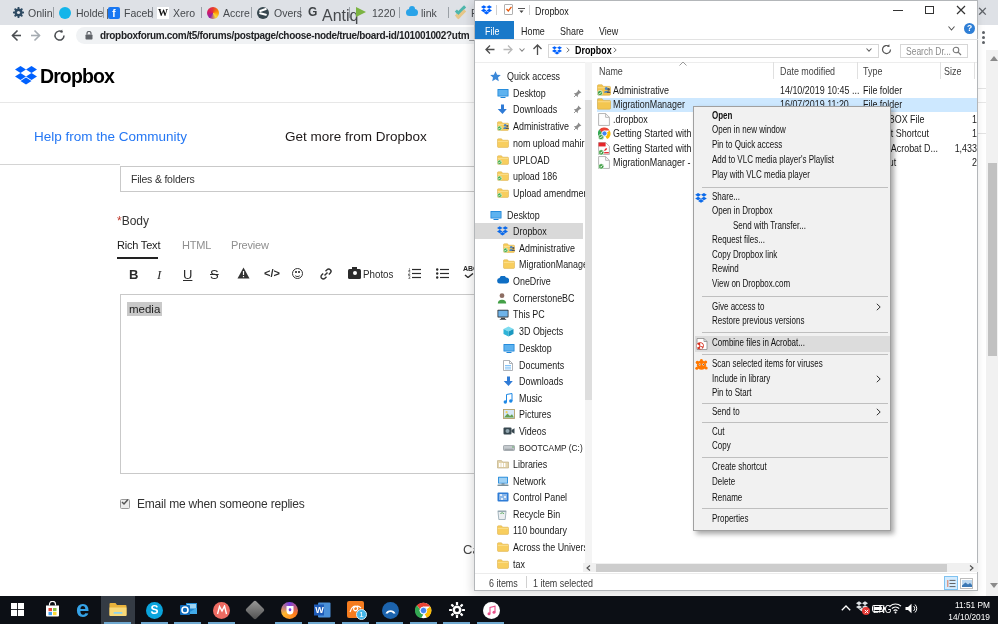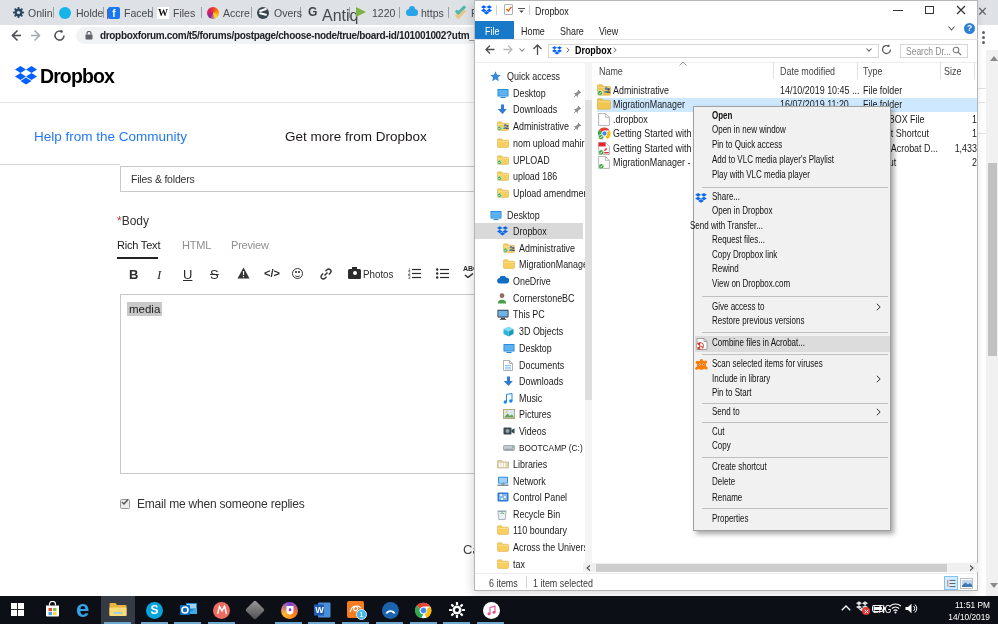--- a/index.html
+++ b/index.html
@@ -37,34 +37,34 @@
         <rect x="4.6" y="0" width="1.8" height="11" fill="#2e4a62" transform="rotate(-45 5.5 5.5)"></rect>
         <circle cx="5.5" cy="5.5" r="1.6" fill="#dee1e6"></circle>
       </svg>
 </div>
 <div class="ab txt" style="left:28px;top:7px;font-size:10.5px;color:#46494d">Onlin</div>
 <div class="ab" style="left:59px;top:6.5px;width:12px;height:12px;border-radius:50%;background:#13b5ea"></div>
 <div class="ab txt" style="left:76px;top:7px;font-size:10.5px;color:#46494d">Holde |</div>
 <div class="ab" style="left:108px;top:6.5px;width:12px;height:12px;border-radius:2px;background:#1877f2;color:#fff;font-size:10px;font-weight:bold;text-align:center;line-height:13px">f</div>
 <div class="ab txt" style="left:124px;top:7px;font-size:10.5px;color:#46494d">Faceb</div>
 <div class="ab" style="left:157px;top:6.5px;width:12px;height:12px;background:#fff;color:#111;font-size:10px;font-weight:bold;text-align:center;line-height:12px;font-family:'Liberation Serif',serif">W</div>
-<div class="ab txt" style="left:173px;top:7px;font-size:10.5px;color:#46494d">Files</div>
+<div class="ab txt" style="left:173px;top:7px;font-size:10.5px;color:#46494d">Xero</div>
 <div class="ab" style="left:207px;top:6.5px;width:12px;height:12px;border-radius:50%;background:conic-gradient(#e53935,#fb8c00,#fdd835,#8e24aa,#d81b60,#e53935)"></div>
 <div class="ab txt" style="left:223px;top:7px;font-size:10.5px;color:#46494d">Accre</div>
 <div class="ab" style="left:257px;top:6.5px;width:12px;height:12px;border-radius:50%;background:#37474f"></div>
 <div class="ab" style="left:259px;top:9px;width:8px;height:2px;background:#fff;border-radius:1px;transform:rotate(-20deg)"></div>
 <div class="ab" style="left:259px;top:12.5px;width:8px;height:2px;background:#fff;border-radius:1px;transform:rotate(15deg)"></div>
 <div class="ab txt" style="left:274px;top:7px;font-size:10.5px;color:#46494d">Overs</div>
 <div class="ab txt" style="left:308px;top:5px;font-size:12px;font-weight:bold;color:#3c4043">G</div>
 <div class="ab txt" style="left:322px;top:7px;font-size:16px;color:#46494d">Antiq</div>
 <div class="ab" style="left:356px;top:7px;width:0;height:0;border-left:10px solid #7cb342;border-top:5px solid transparent;border-bottom:5px solid transparent"></div>
 <div class="ab txt" style="left:372px;top:7px;font-size:10.5px;color:#46494d">1220</div>
 <div class="ab" style="left:406px;top:8.5px;width:12px;height:7px;border-radius:4px;background:#29a3e8"></div>
 <div class="ab" style="left:408.5px;top:5.5px;width:6px;height:6px;border-radius:50%;background:#29a3e8"></div>
-<div class="ab txt" style="left:421px;top:7px;font-size:10.5px;color:#46494d">https</div>
+<div class="ab txt" style="left:421px;top:7px;font-size:10.5px;color:#46494d">link</div>
 <div class="ab" style="left:455px;top:7px;width:11px;height:5px;border-left:3px solid #4db6ac;border-bottom:3px solid #4db6ac;transform:rotate(-45deg)"></div>
 <div class="ab" style="left:455px;top:11px;width:11px;height:5px;border-left:3px solid #e6c788;border-bottom:3px solid #e6c788;transform:rotate(-45deg)"></div>
 <div class="ab txt" style="left:471px;top:7px;font-size:10.5px;color:#46494d">F</div>
 
 <div class="ab txt" style="left:977px;top:4px;font-size:13px;color:#5f6368">✕</div>
 
 <div class="ab" style="left:0;top:25px;width:998px;height:25px;background:#fff"></div>
 <div class="ab" style="left:0;top:49.5px;width:998px;height:1px;background:#d7d9dc"></div>
 
 <div class="ab" style="left:9px;top:29px;width:13px;height:13px">
@@ -897,21 +897,21 @@
           <polygon points="10.5,11.0 15.75,14.3 10.5,17.6 5.25,14.3"></polygon>
         </g>
       </svg>
     </div>
 <div class="ab" style="left:711.5px;top:191.0px">
       <div class="sxm" style="font-size:10px;color:#111;font-weight:normal">Share...</div>
     </div>
 <div class="ab" style="left:711.5px;top:205.3px">
       <div class="sxm" style="font-size:10px;color:#111;font-weight:normal">Open in Dropbox</div>
     </div>
-<div class="ab" style="left:690px;top:219.8px">
+<div class="ab" style="left:733px;top:219.8px">
       <div class="sxm" style="font-size:10px;color:#111;font-weight:normal">Send with Transfer...</div>
     </div>
 <div class="ab" style="left:711.5px;top:234.1px">
       <div class="sxm" style="font-size:10px;color:#111;font-weight:normal">Request files...</div>
     </div>
 <div class="ab" style="left:711.5px;top:248.8px">
       <div class="sxm" style="font-size:10px;color:#111;font-weight:normal">Copy Dropbox link</div>
     </div>
 <div class="ab" style="left:711.5px;top:263.4px">
       <div class="sxm" style="font-size:10px;color:#111;font-weight:normal">Rewind</div>

